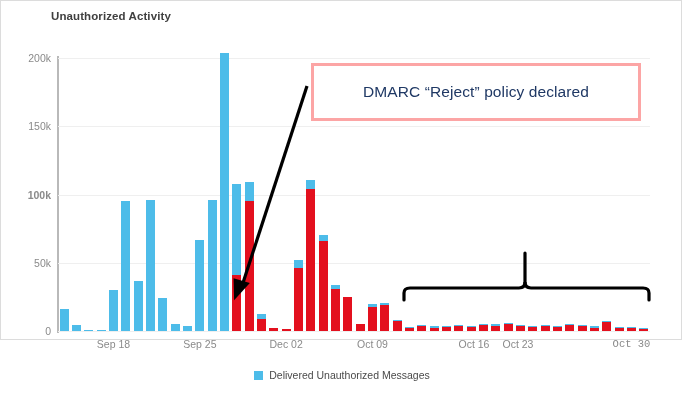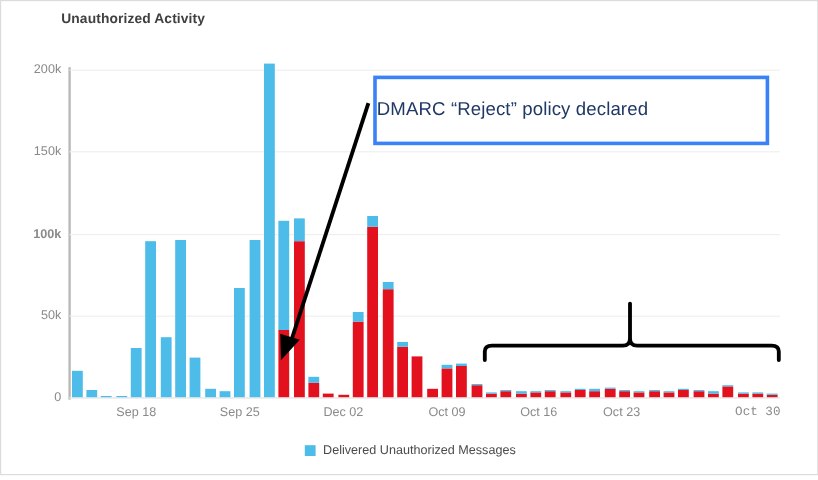--- a/index.html
+++ b/index.html
@@ -2,21 +2,21 @@
 <html><head>
 <meta charset="utf-8">
 <style>
   html,body{margin:0;padding:0;}
   body{
     width:682px;height:400px;overflow:hidden;
     background:#ffffff;
     font-family:"Liberation Sans", sans-serif;
   }
   #frame{
-    position:relative;width:682px;height:396px;
+    position:relative;width:682px;height:340px;
     box-sizing:border-box;
     border:1px solid #dcdcdc;
     background:#ffffff;
   }
   
   #chart-title{
     position:absolute;left:50px;top:9px;
     font-size:11.5px;font-weight:bold;color:#404040;
     letter-spacing:.1px;white-space:nowrap;
   }
@@ -50,23 +50,23 @@
     white-space:nowrap;transform:translateX(-50%);
   }
   
   .bar-group{position:absolute;bottom:0;}
   .seg-blue{position:absolute;left:0;width:100%;background:#4dbce9;}
   .seg-red{position:absolute;left:0;width:100%;background:#e3101e;}
   
   .callout{
     position:absolute;
     box-sizing:border-box;
-    border:3px solid #3b82f6;
+    border:3px solid #fca5a5;
     background:#ffffff;
-    display:flex;align-items:center;justify-content:flex-start;
+    display:flex;align-items:center;justify-content:center;
     color:#1f3864;
     font-size:15.5px;
     white-space:nowrap;
     letter-spacing:.1px;
   }
   #callout-dmarc{left:310px;top:62px;width:330px;height:58px;}
   #callout-badactors{left:420px;top:188px;width:218px;height:60px;}
   
   #legend{
     position:absolute;left:0;top:368px;width:682px;
@@ -275,21 +275,21 @@
         <div class="seg-red" style="bottom: 0px; height: 2.0475px; background: rgb(227, 16, 30);"></div>
         <div class="seg-blue" style="bottom: 2.0475px; height: 1.2285px; background: rgb(77, 188, 233);"></div>
       </div>
     </div>
 
   <div id="x-ticks-wrap">
       <div class="xtick" style="left: 112.5px;">Sep 18</div>
       <div class="xtick" style="left: 198.833px;">Sep 25</div>
       <div class="xtick" style="left: 285.167px;">Dec 02</div>
       <div class="xtick" style="left: 371.5px;">Oct 09</div>
-      <div class="xtick" style="left: 448px;">Oct 16</div>
+      <div class="xtick" style="left: 473px;">Oct 16</div>
       <div class="xtick" style="left: 517px;">Oct 23</div>
       <div class="xtick" style="left: 630.5px; font-family: Liberation Mono, monospace;">Oct 30</div>
     </div>
 
   <div class="callout" id="callout-dmarc">
     <span>DMARC “Reject” policy declared</span>
   </div>
 
 
   <svg id="overlay" viewBox="0 0 682 400" xmlns="http://www.w3.org/2000/svg">

